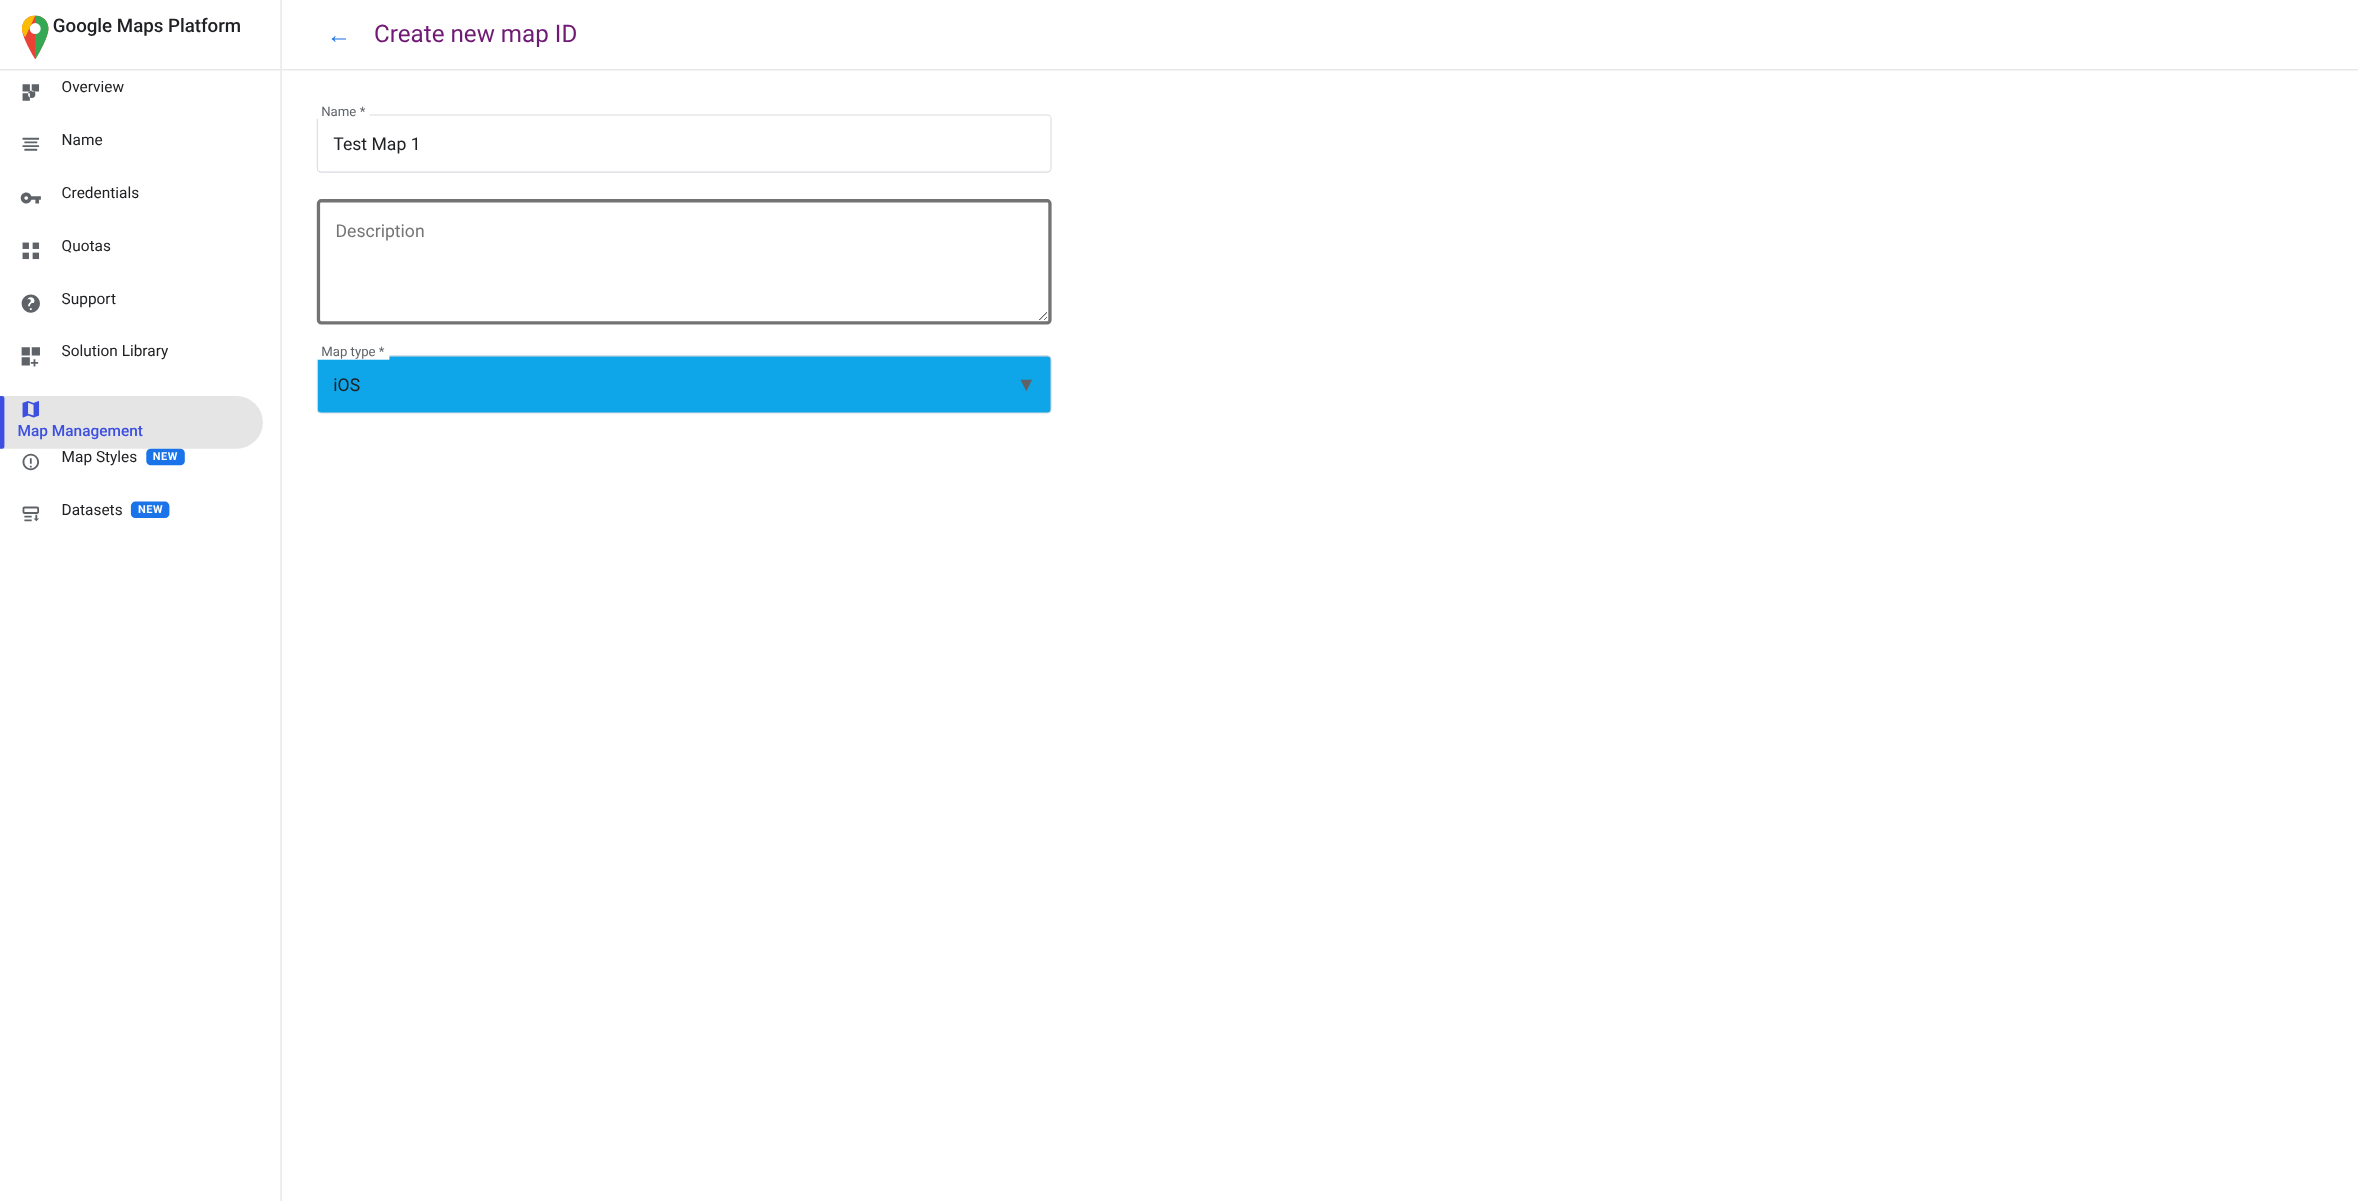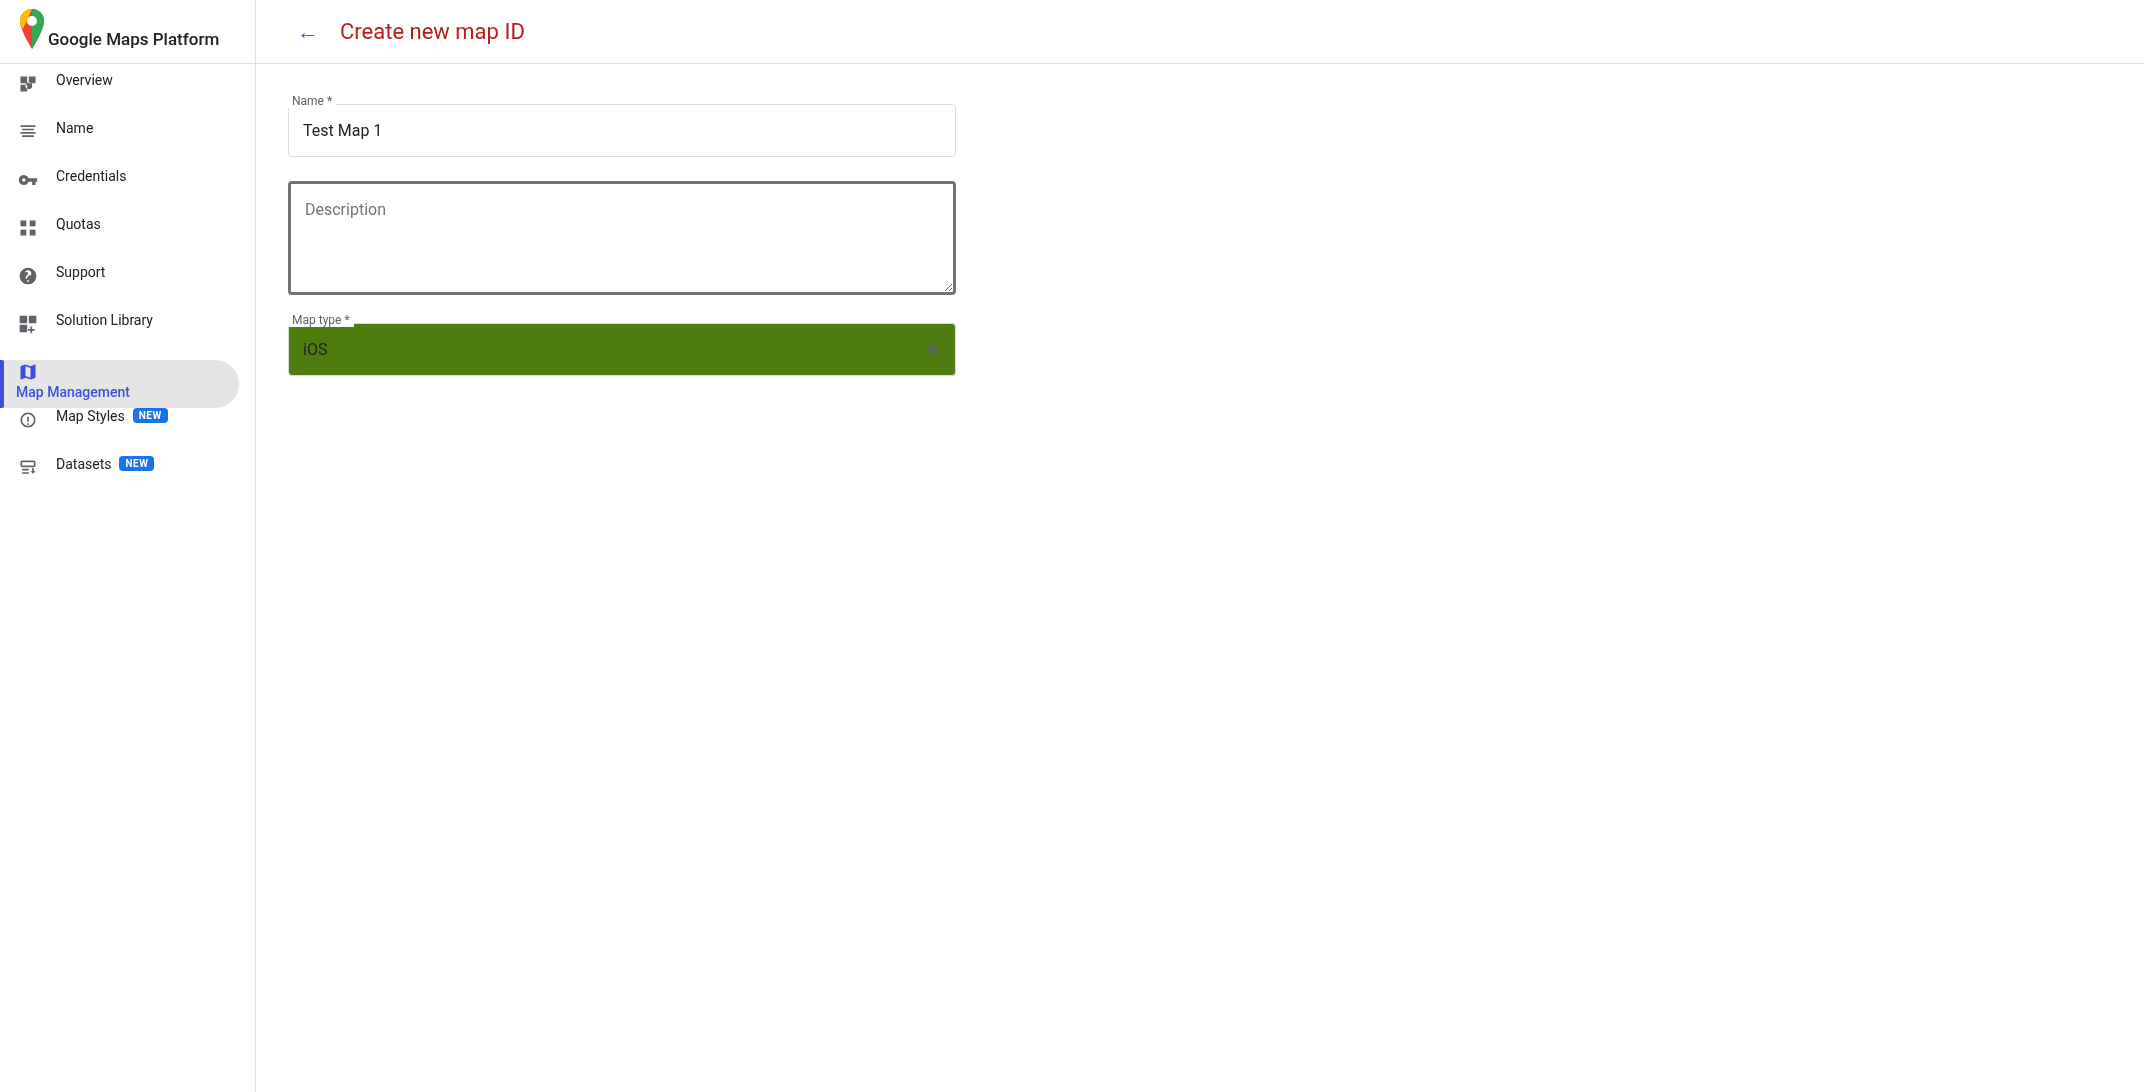--- a/index.html
+++ b/index.html
@@ -23,21 +23,21 @@
       min-width: 256px;
       border-right: 1px solid #e0e0e0;
       display: flex;
       flex-direction: column;
       background: #fff;
       height: 100%;
     }
 
     .sidebar-header {
       display: flex;
-      align-items: flex-end;
+      align-items: flex-start;
       padding: 14px 16px;
       border-bottom: 1px solid #e0e0e0;
       height: 64px;
     }
 
     .sidebar-title {
       font-size: 17px;
       font-weight: 500;
       color: #202124;
       line-height: 1.2;
@@ -141,21 +141,21 @@
     }
 
     .back-icon {
       font-size: 22px;
       color: #1a73e8;
     }
 
     .page-title {
       font-size: 22px;
       font-weight: 400;
-      color: #b91c1c;
+      color: #701a75;
     }
 
     .form-area {
       padding: 40px 200px 40px 32px;
       max-width: 900px;
     }
 
     .form-field {
       margin-bottom: 24px;
       position: relative;
@@ -204,21 +204,21 @@
     }
 
     .select-input {
       width: 100%;
       padding: 16px 14px;
       font-size: 16px;
       border: 1px solid #dadce0;
       border-radius: 4px;
       outline: none;
       color: #202124;
-      background: #4d7c0f;
+      background: #0ea5e9;
       font-family: inherit;
       appearance: none;
       cursor: pointer;
     }
 
     .select-arrow {
       position: absolute;
       right: 14px;
       top: 50%;
       transform: translateY(-50%);

